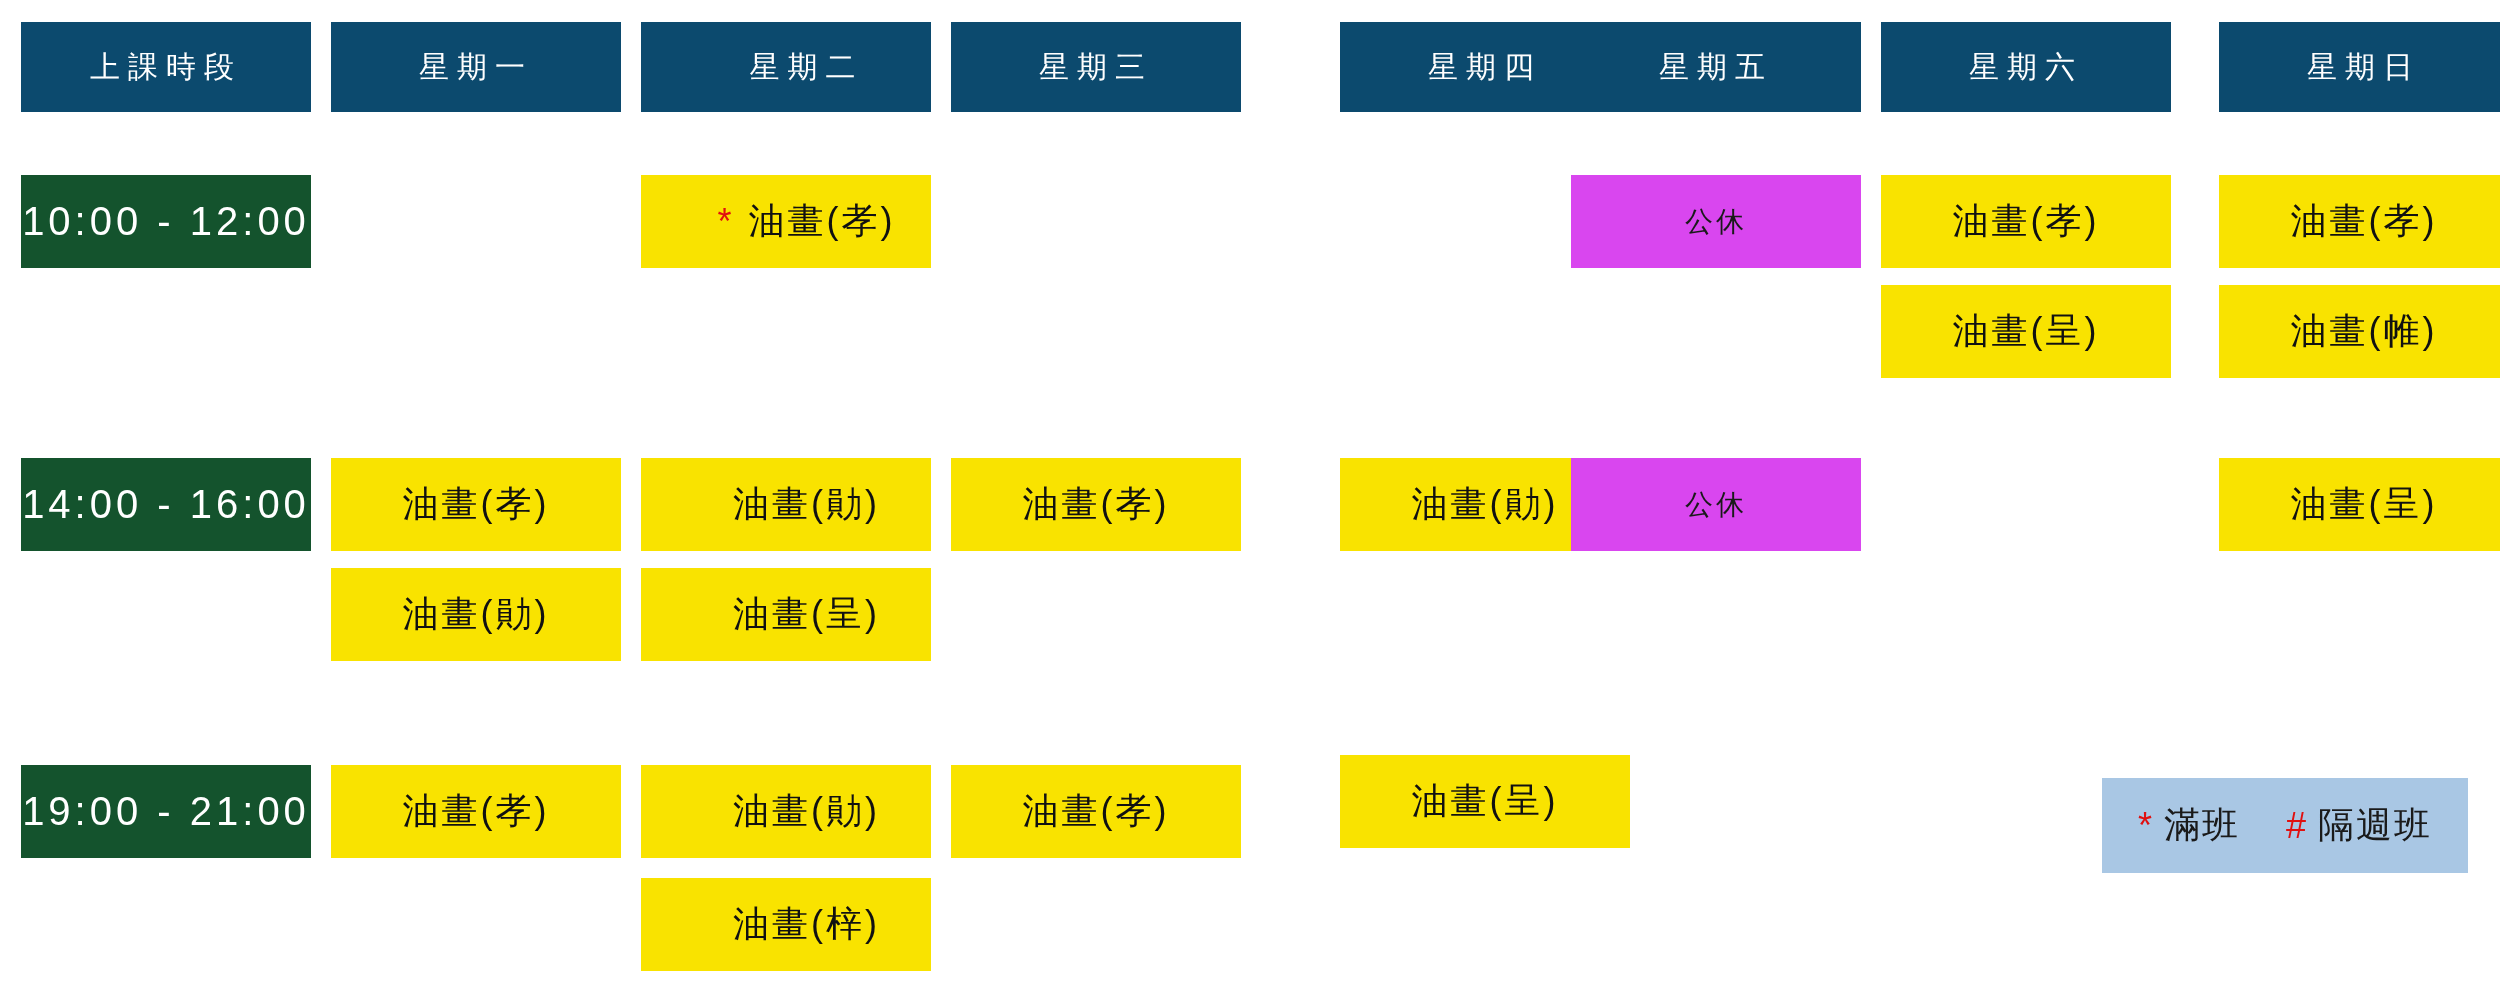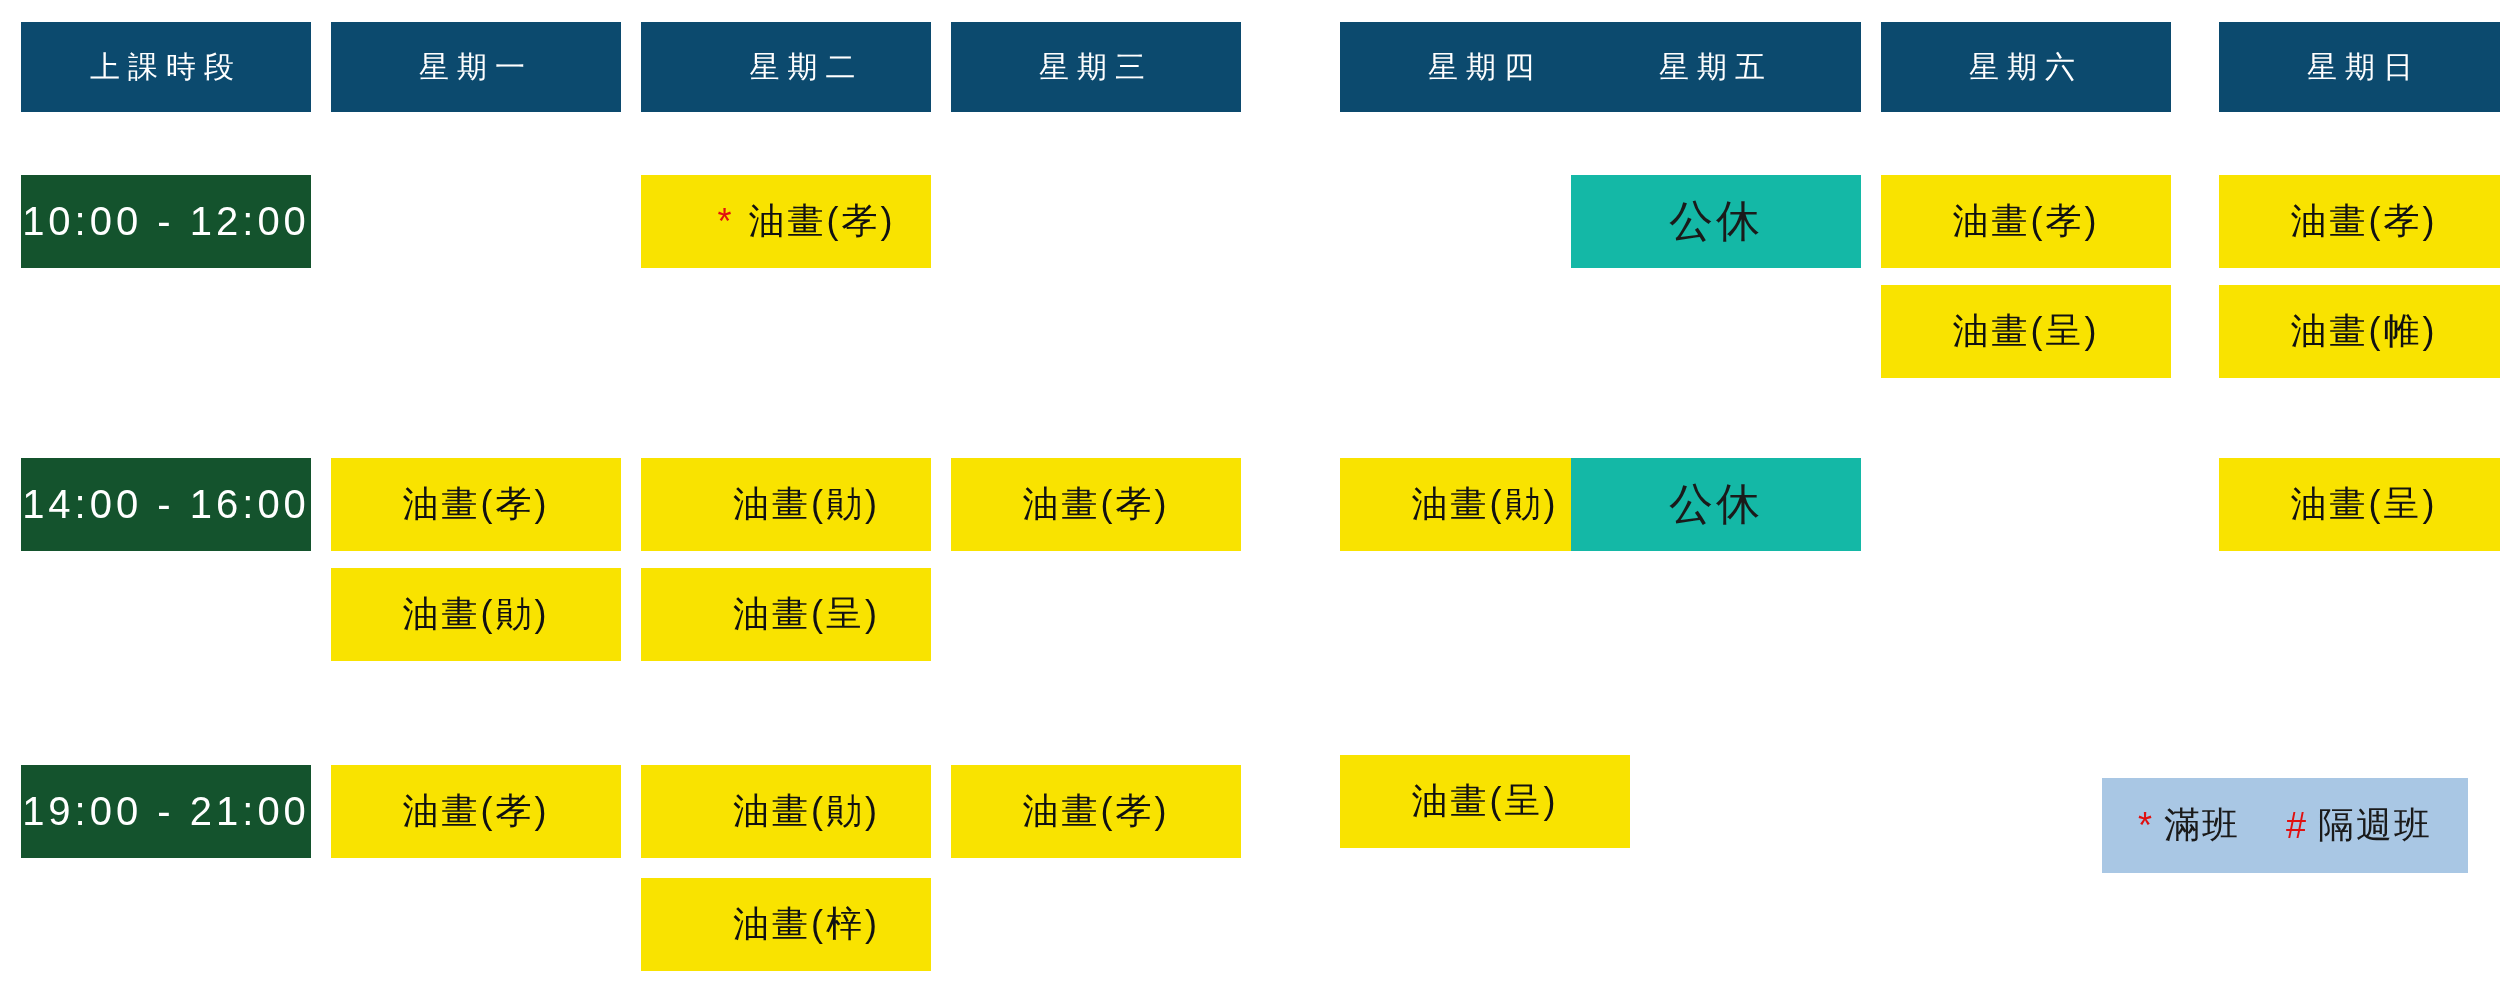--- a/index.html
+++ b/index.html
@@ -34,23 +34,23 @@
     font-size: 40px;
     letter-spacing: 4px;
   }
   .cls {
     background: #f9e300;
     color: #111111;
     font-size: 36px;
     letter-spacing: 3px;
   }
   .closed {
-    background: #14b8a6;
+    background: #d946ef;
     color: #1a1a1a;
-    font-size: 44px;
+    font-size: 28px;
     letter-spacing: 3px;
   }
   .mark {
     color: #e01010;
     font-size: 36px;
     margin-right: 14px;
   }
   .legend {
     position: absolute;
     left: 2102px;

